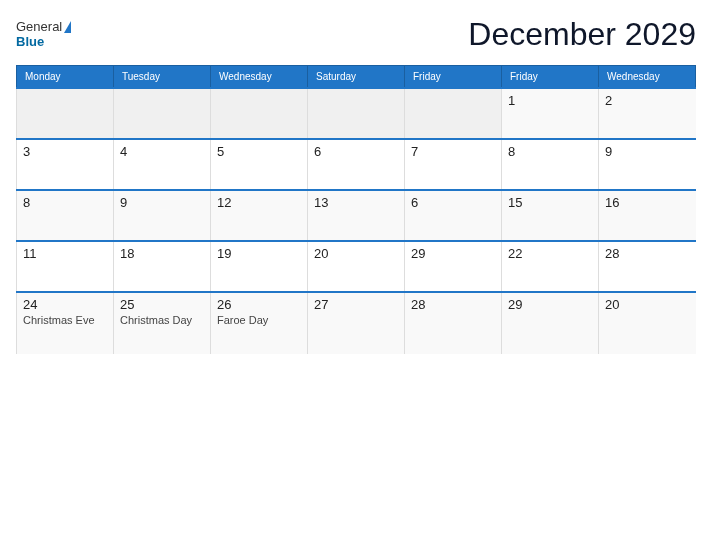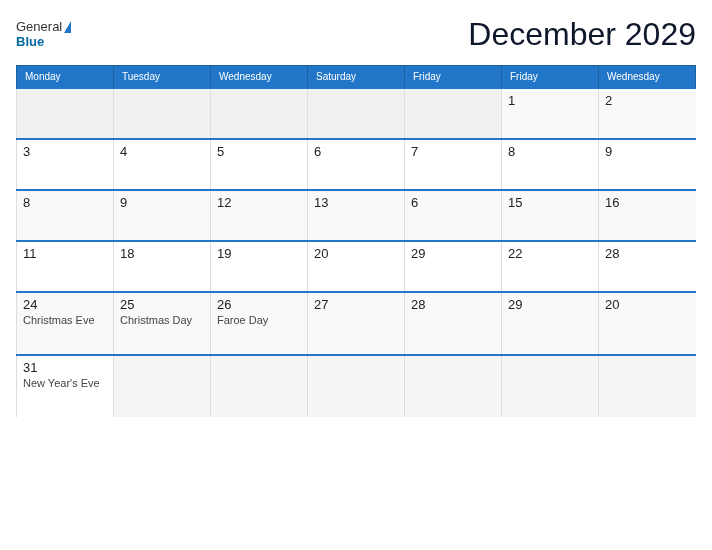--- a/index.html
+++ b/index.html
@@ -253,27 +253,15 @@
           <td>
             <span class="day-number">28</span>
           </td>
           <td>
             <span class="day-number">29</span>
           </td>
           <td>
             <span class="day-number">20</span>
           </td>
         </tr>
-        <tr class="last-row">
-          <td>
-            <span class="day-number">31</span>
-            <span class="day-event">New Year's Eve</span>
-          </td>
-          <td class="empty"></td>
-          <td class="empty"></td>
-          <td class="empty"></td>
-          <td class="empty"></td>
-          <td class="empty"></td>
-          <td class="empty"></td>
-        </tr>
       </tbody>
   </table>
 </div>
 
 </body></html>

